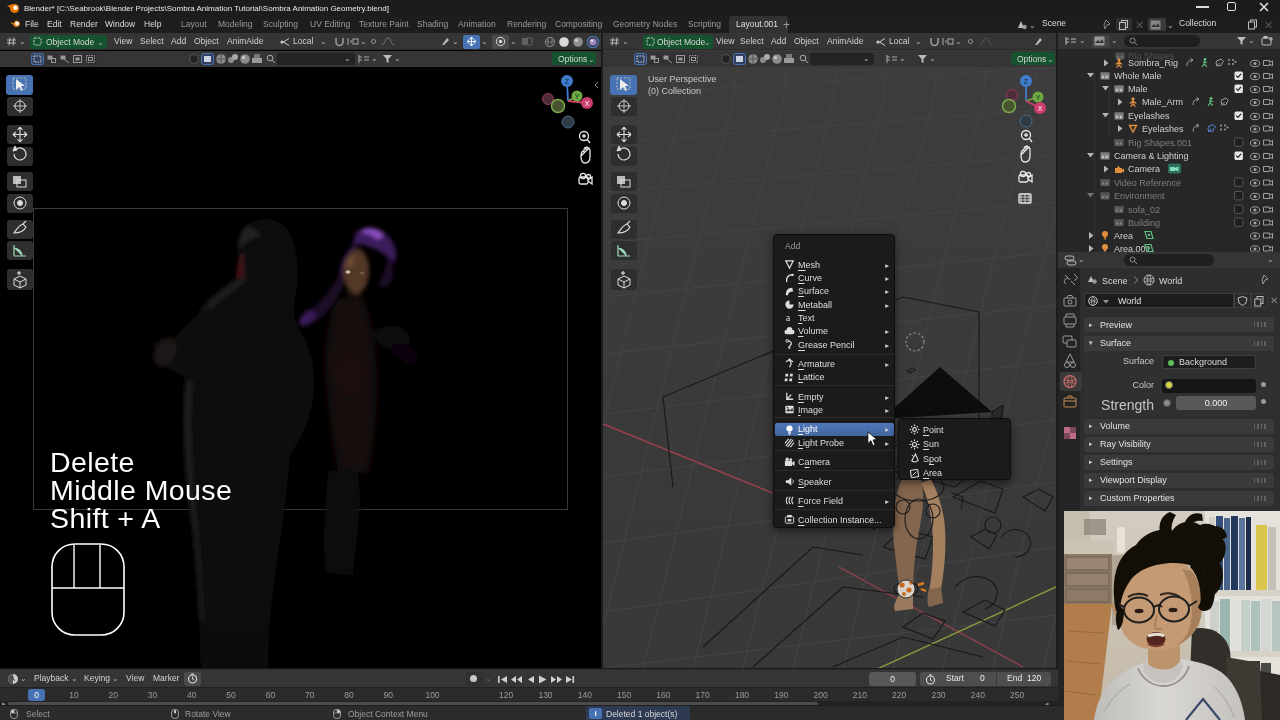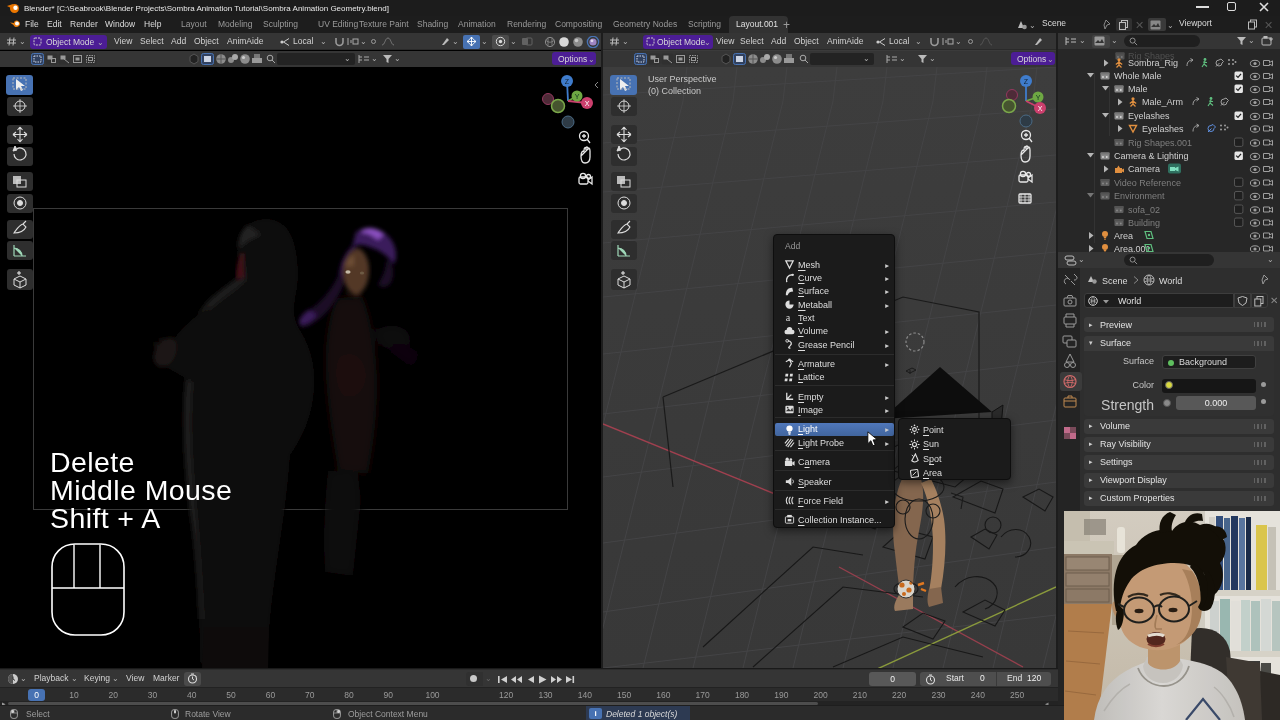--- a/index.html
+++ b/index.html
@@ -1,21 +1,21 @@
 <!DOCTYPE html>
 <html><head>
 <meta charset="utf-8">
 <style>
   * { margin:0; padding:0; box-sizing:border-box; }
   html,body { width:1280px; height:720px; overflow:hidden; background:#000; }
   body { font-family:"Liberation Sans", sans-serif; font-size:8.5px; color:#d3d3d3; }
   #app { position:absolute; left:0; top:0; width:1280px; height:720px; background:#1d1d1d; }
   .abs { position:absolute; }
   .hdr { background:#353535; }
-  .ddbox { background:#4c1d95; border-radius:3px; color:#d8d8d8; }
+  .ddbox { background:#14532d; border-radius:3px; color:#d8d8d8; }
   .chev { color:#b0b0b0; font-size:8px; }
   .mi { left:1px; width:119px; height:13.5px; color:#dedede; font-size:9px; }
   .mi svg { position:absolute; left:9px; top:1px; width:11px; height:11px; }
   .mi span { position:absolute; left:23px; top:1.5px; white-space:nowrap; }
   .mi i { position:absolute; right:5px; top:2.5px; font-style:normal; font-size:7.5px; color:#cdcdcd; }
   .mi u { text-decoration-thickness:0.8px; text-underline-offset:1.5px; }
   .hi { background:linear-gradient(#5078bb,#41659e); border-radius:2px; color:#fff; }
   .sep { left:1px; width:119px; height:1px; background:#0d0d0d; border-bottom:1px solid #2c2c2c; }
   .phead { position:absolute; left:26px; width:190px; height:15px; background:#3a3a3a; border-radius:3px; color:#e2e2e2; }
   .phead .tri { position:absolute; left:5px; top:3.5px; font-size:7px; color:#cfcfcf; }
@@ -47,21 +47,21 @@
       <circle cx="16" cy="9" r="4" fill="#fff"></circle>
     </svg>
     <div class="abs" style="left:25px;top:3px;color:#dcdcdc;">File</div>
     <div class="abs" style="left:47px;top:3px;color:#dcdcdc;">Edit</div>
     <div class="abs" style="left:70px;top:3px;color:#dcdcdc;">Render</div>
     <div class="abs" style="left:105px;top:3px;color:#dcdcdc;">Window</div>
     <div class="abs" style="left:144px;top:3px;color:#dcdcdc;">Help</div>
     <div class="abs" style="left:181px;top:3px;color:#9a9a9a;">Layout</div>
     <div class="abs" style="left:218px;top:3px;color:#9a9a9a;">Modeling</div>
     <div class="abs" style="left:263px;top:3px;color:#9a9a9a;">Sculpting</div>
-    <div class="abs" style="left:318px;top:3px;color:#9a9a9a;">UV Editing</div>
+    <div class="abs" style="left:310px;top:3px;color:#9a9a9a;">UV Editing</div>
     <div class="abs" style="left:359px;top:3px;color:#9a9a9a;">Texture Paint</div>
     <div class="abs" style="left:417px;top:3px;color:#9a9a9a;">Shading</div>
     <div class="abs" style="left:458px;top:3px;color:#9a9a9a;">Animation</div>
     <div class="abs" style="left:507px;top:3px;color:#9a9a9a;">Rendering</div>
     <div class="abs" style="left:555px;top:3px;color:#9a9a9a;">Compositing</div>
     <div class="abs" style="left:613px;top:3px;color:#9a9a9a;">Geometry Nodes</div>
     <div class="abs" style="left:688px;top:3px;color:#9a9a9a;">Scripting</div>
     <div class="abs" style="left:729px;top:0;width:59px;height:17px;background:#323232;border-radius:4px 4px 0 0;"></div>
     <div class="abs" style="left:736px;top:3px;color:#e0e0e0;">Layout.001</div>
     <div class="abs" style="left:783px;top:2px;color:#9a9a9a;font-size:12px;">+</div>
@@ -84,21 +84,21 @@
       <div class="abs" style="left:121px;top:1px;color:#555;font-size:11px;">✕</div>
     </div>
 
     <div class="abs" style="left:1148px;top:2px;width:130px;height:13px;">
       <div class="abs" style="left:0;top:0;width:18px;height:13px;background:#3a3a3a;border-radius:2px;"></div>
       <svg class="abs" style="left:2px;top:1.5px" width="11" height="10" viewBox="0 0 11 10">
           <rect x="0.5" y="0.5" width="10" height="9" rx="1" fill="#888"></rect>
           <path d="M1,7 L4,4 L6,6 L8,3 L10,7 Z" fill="#333"></path>
         </svg>
       <span class="abs chev" style="left:19px;top:3px;">⌄</span>
-      <div class="abs" style="left:31px;top:0px;color:#dcdcdc;">Viewport</div>
+      <div class="abs" style="left:31px;top:0px;color:#dcdcdc;">Collection</div>
       <svg class="abs" style="left:100px;top:1px" width="10" height="11" viewBox="0 0 10 10">
           <rect x="2.5" y="0.5" width="6" height="7" fill="none" stroke="#bbb"></rect>
           <rect x="0.5" y="2.5" width="6" height="7" fill="#1d1d1d" stroke="#bbb"></rect>
         </svg>
       <div class="abs" style="left:116px;top:1px;color:#555;font-size:11px;">✕</div>
     </div>
   </div>
 
   <div id="vpL" class="abs" style="left:0;top:33px;width:601px;height:635px;background:#000;">
 
@@ -1285,21 +1285,21 @@
       </svg>
     <div class="abs" style="left:185px;top:2.5px;">Rotate View</div>
     <svg class="abs" style="left:333px;top:3px" width="8" height="10" viewBox="0 0 8 10">
         <rect x="0.6" y="0.6" width="6.8" height="8.8" rx="2.5" fill="none" stroke="#9e9e9e"></rect>
         <path d="M4,0.6 L4,4 M0.6,4 L7.4,4" stroke="#9e9e9e" stroke-width="0.8"></path>
         <rect x="4.2" y="1" width="2.8" height="3" rx="1" fill="#cfcfcf"></rect>
       </svg>
     <div class="abs" style="left:348px;top:2.5px;">Object Context Menu</div>
     <div class="abs" style="left:586px;top:0;width:104px;height:15px;background:#2d3a52;">
       <div class="abs" style="left:3px;top:2px;width:13px;height:11px;background:#4772b3;border-radius:2px;text-align:center;"><span style="color:#fff;font-size:8px;line-height:11px;font-weight:bold;">i</span></div>
-      <div class="abs" style="left:20px;top:2.5px;color:#d8d8d8;font-style:italic;">Deleted 1 object(s)</div>
+      <div class="abs" style="left:20px;top:2.5px;color:#d8d8d8;">Deleted 1 object(s)</div>
     </div>
   </div>
 
   <div id="webcam" class="abs" style="left:1064px;top:511px;width:216px;height:209px;background:#d3cabb;overflow:hidden;">
     <svg width="216" height="209" viewBox="0 0 216 209">
       <defs>
         <linearGradient id="wall" x1="0" y1="0" x2="0" y2="1">
             <stop offset="0" stop-color="#d8d1c4"></stop>
             <stop offset="1" stop-color="#c6bcab"></stop>
           </linearGradient>

